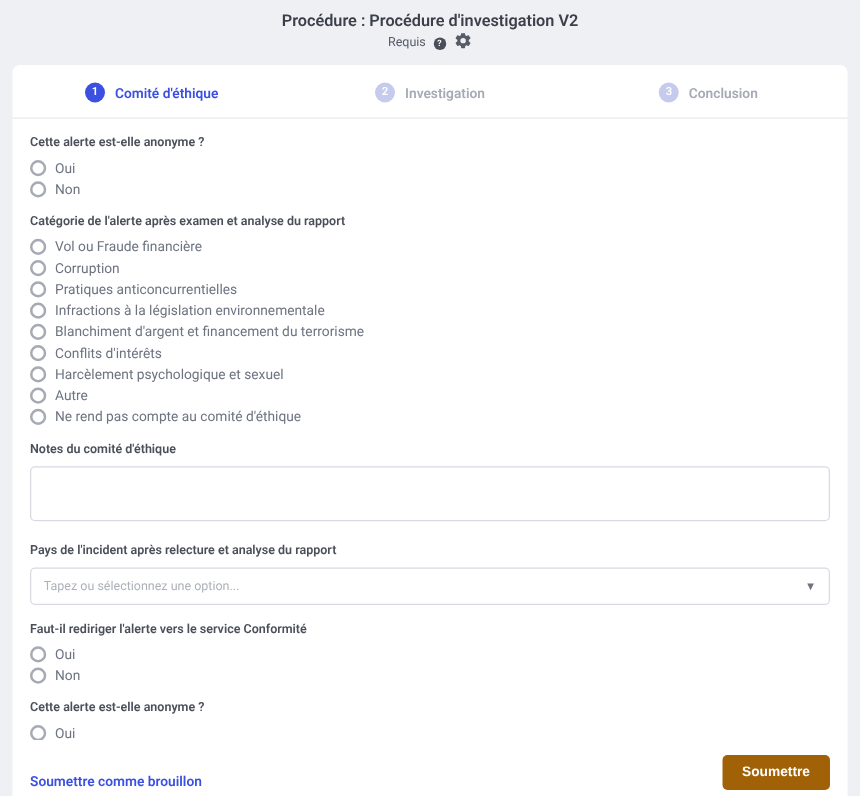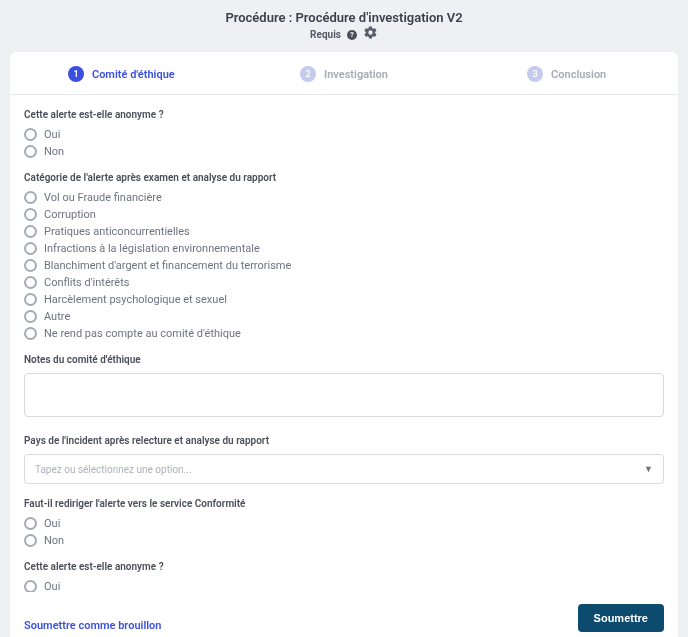--- a/index.html
+++ b/index.html
@@ -23,21 +23,21 @@
     color: #3a3f4a;
     flex: 1;
   }
   .header-right {
     display: flex;
     align-items: center;
     gap: 6px;
   }
   .requis-label {
     font-size: 10px;
-    font-weight: 700;
+    font-weight: 400;
     color: #555b67;
   }
   .info-dot {
     width: 10px;
     height: 10px;
     border-radius: 50%;
     background: #4a4f5a;
     display:inline-flex;
     align-items:center;
     justify-content:center;
@@ -156,21 +156,21 @@
     justify-content: space-between;
     padding: 12px 14px 14px 14px;
   }
   .draft-link {
     color: #3b50e0;
     font-size: 11px;
     font-weight: 600;
     cursor: pointer;
   }
   .submit-btn {
-    background: #0c4a6e;
+    background: #a16207;
     color: #fff;
     border: none;
     border-radius: 4px;
     padding: 8px 16px;
     font-size: 11px;
     font-weight: 600;
     cursor: pointer;
   }
 </style>
 </head>

